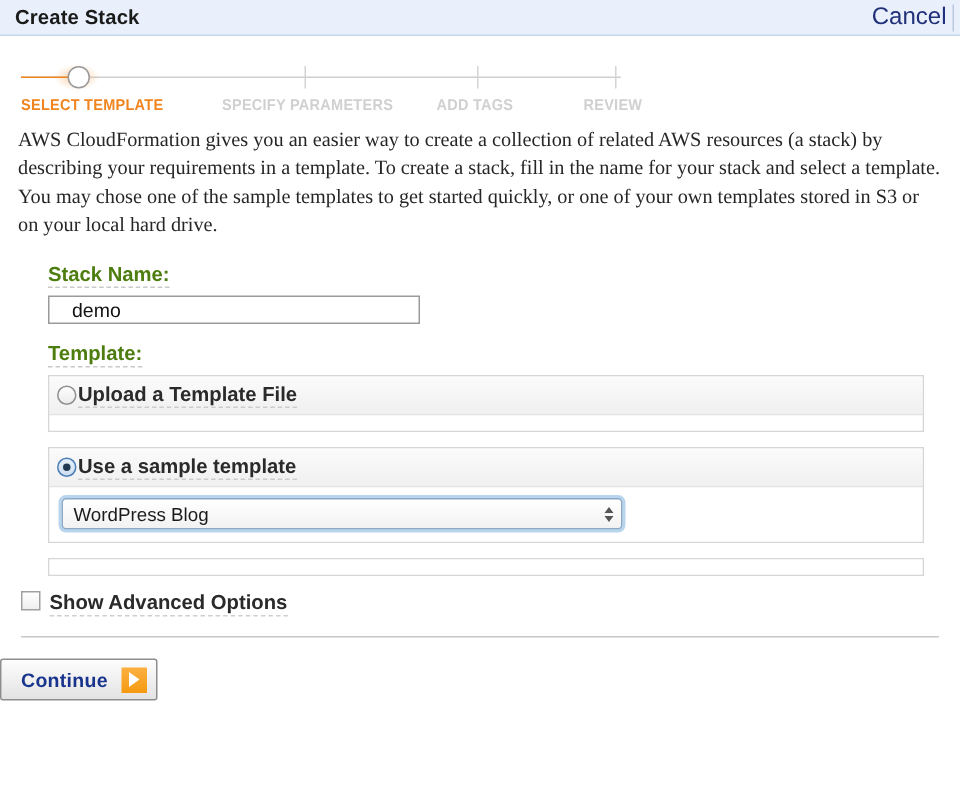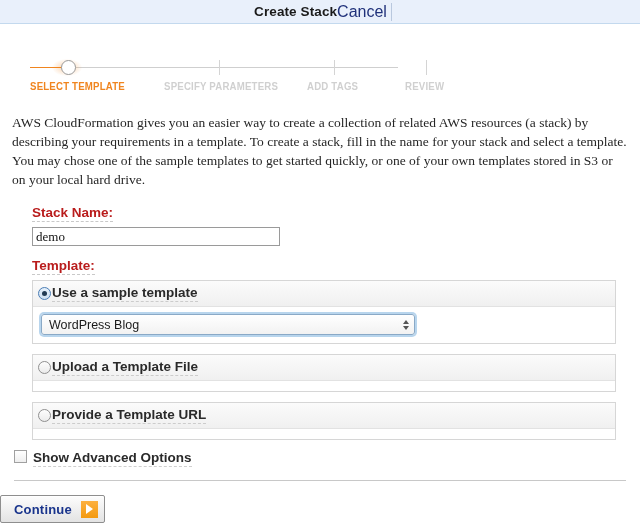--- a/index.html
+++ b/index.html
@@ -17,21 +17,21 @@
     position: relative;
   }
 
   
   .titlebar {
     height: 24px;
     background: #e9f0fb;
     border-bottom: 1px solid #c3d9ee;
     display: flex;
     align-items: center;
-    justify-content: center;
+    justify-content: space-between;
     padding: 0 0 0 10px;
     box-sizing: border-box;
   }
   .titlebar-title {
     font-size: 13.5px;
     font-weight: bold;
     color: #1a1a1a;
     letter-spacing: .1px;
   }
   .titlebar-right {
@@ -48,21 +48,21 @@
   .titlebar-edge {
     width: 4px;
     height: 18px;
     border-left: 1px solid #b9c8de;
   }
 
   
   .steps {
     position: relative;
     height: 57px;
-    margin: 16px;
+    margin: 0;
   }
   .steps-line {
     position: absolute;
     left: 14px;
     right: 226px;
     top: 27px;
     height: 1px;
     background: #cfcfcf;
   }
   .steps-line-active {
@@ -122,34 +122,34 @@
   }
 
   
   .form {
     margin: 16px 0 0 32px;
     width: 596px;
   }
   .field-label {
     font-size: 13.5px;
     font-weight: bold;
-    color: #b91c1c;
+    color: #4d7c0f;
     border-bottom: 1px dashed #c9c9c9;
     display: inline-block;
     padding-bottom: 1px;
     margin-bottom: 5px;
   }
   .text-input {
     display: block;
     width: 248px;
     height: 19px;
-    font-family: Liberation Serif, serif;
+    font-family: Liberation Sans, sans-serif;
     font-size: 13px;
     color: #111111;
-    padding: 0 3px;
+    padding: 0 15px;
     border: 1px solid #9a9a9a;
     background: #ffffff;
     box-sizing: border-box;
     outline: none;
   }
   .spacer-12 { height: 12px; }
 
   
   .panel {
     width: 584px;
@@ -349,53 +349,49 @@
 <div class="description">AWS CloudFormation gives you an easier way to create a collection of related AWS resources (a stack) by describing your requirements in a template. To create a stack, fill in the name for your stack and select a template. You may chose one of the sample templates to get started quickly, or one of your own templates stored in S3 or on your local hard drive.</div>
 
 <div class="form">
 
   <div class="field-label">Stack Name:</div>
   <input class="text-input" type="text" value="demo" style="">
 
   <div class="spacer-12"></div>
 
   <div class="field-label">Template:</div>
+
+  
+  <div class="panel">
+    <div class="panel-header">
+      <span class="radio"></span>
+      <span class="panel-label">Upload a Template File</span>
+    </div>
+    <div class="panel-body empty"></div>
+  </div>
 
   
   <div class="panel">
     <div class="panel-header">
       <span class="radio checked"></span>
       <span class="panel-label">Use a sample template</span>
     </div>
     <div class="panel-body">
       <div class="select-wrap">
         <span class="select-value">WordPress Blog</span>
         <span class="select-arrows">
           <span class="arrow-up"></span>
           <span class="arrow-down"></span>
         </span>
       </div>
     </div>
   </div>
 
   
   <div class="panel">
-    <div class="panel-header">
-      <span class="radio"></span>
-      <span class="panel-label">Upload a Template File</span>
-    </div>
-    <div class="panel-body empty"></div>
-  </div>
-
-  
-  <div class="panel">
-    <div class="panel-header">
-      <span class="radio"></span>
-      <span class="panel-label">Provide a Template URL</span>
-    </div>
     <div class="panel-body empty"></div>
   </div>
 
 </div>
 
 <div class="checkbox-row">
   <span class="checkbox"></span>
   <span class="checkbox-label">Show Advanced Options</span>
 </div>
 

